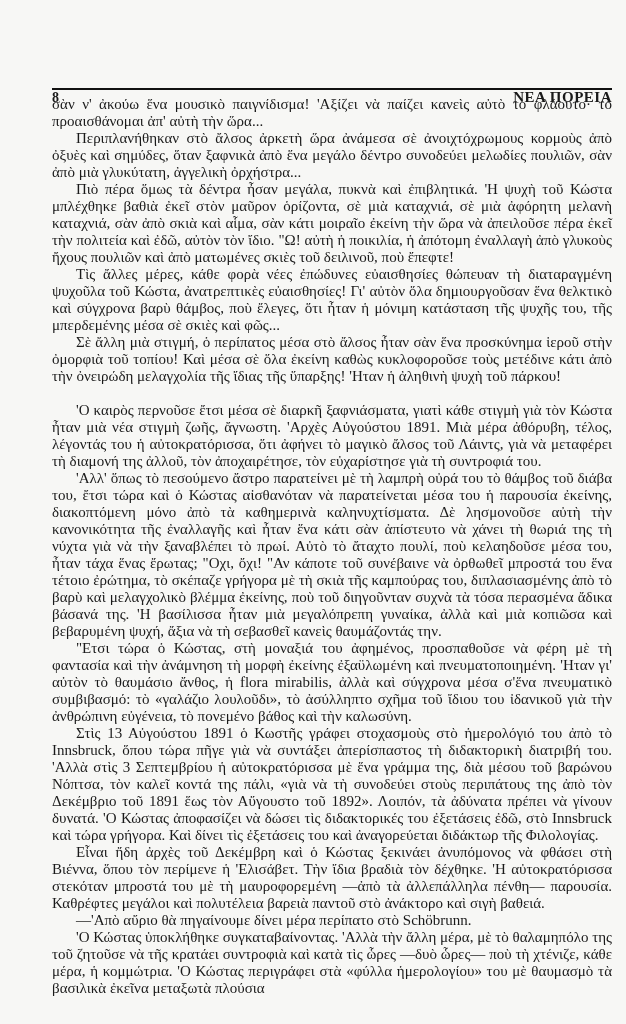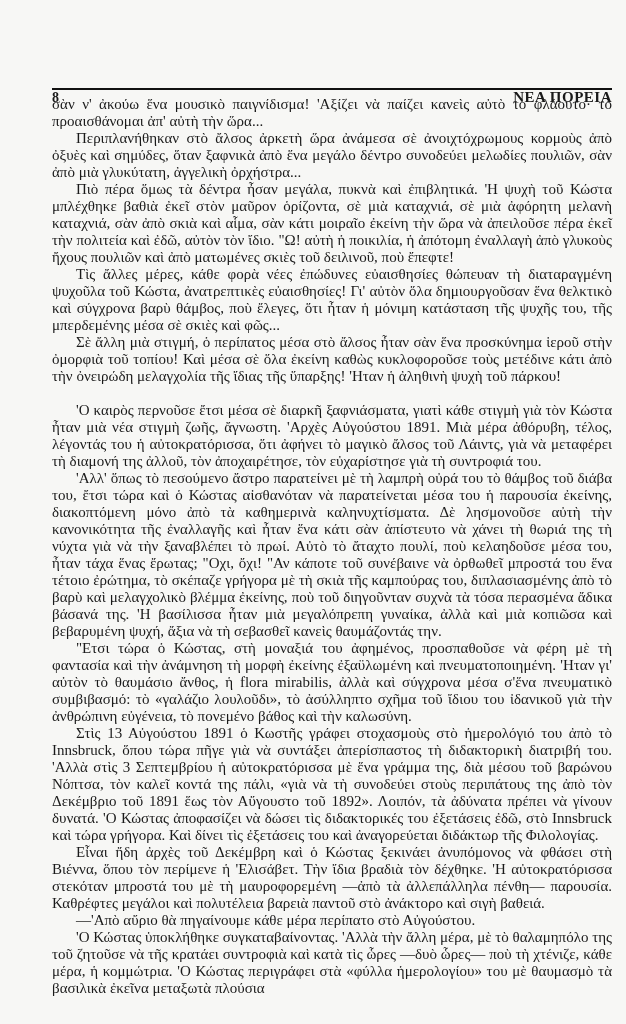--- a/index.html
+++ b/index.html
@@ -49,16 +49,16 @@
     <p class="para">Περιπλανήθηκαν στὸ ἄλσος ἀρκετὴ ὥρα ἀνάμεσα σὲ ἀνοιχτόχρωμους κορμοὺς ἀπὸ ὀξυὲς καὶ σημύδες, ὅταν ξαφνικὰ ἀπὸ ἕνα μεγάλο δέντρο συνοδεύει μελωδίες πουλιῶν, σὰν ἀπὸ μιὰ γλυκύτατη, ἀγγελικὴ ὀρχήστρα...</p>
     <p class="para">Πιὸ πέρα ὅμως τὰ δέντρα ἦσαν μεγάλα, πυκνὰ καὶ ἐπιβλητικά. 'Η ψυχὴ τοῦ Κώστα μπλέχθηκε βαθιὰ ἐκεῖ στὸν μαῦρον ὁρίζοντα, σὲ μιὰ καταχνιά, σὲ μιὰ ἀφόρητη μελανὴ καταχνιά, σὰν ἀπὸ σκιὰ καὶ αἷμα, σὰν κάτι μοιραῖο ἐκείνη τὴν ὥρα νὰ ἀπειλοῦσε πέρα ἐκεῖ τὴν πολιτεία καὶ ἐδῶ, αὐτὸν τὸν ἴδιο. "Ω! αὐτὴ ἡ ποικιλία, ἡ ἀπότομη ἐναλλαγὴ ἀπὸ γλυκοὺς ἤχους πουλιῶν καὶ ἀπὸ ματωμένες σκιὲς τοῦ δειλινοῦ, ποὺ ἔπεφτε!</p>
     <p class="para">Τὶς ἄλλες μέρες, κάθε φορὰ νέες ἐπώδυνες εὐαισθησίες θώπευαν τὴ διαταραγμένη ψυχοῦλα τοῦ Κώστα, ἀνατρεπτικὲς εὐαισθησίες! Γι' αὐτὸν ὅλα δημιουργοῦσαν ἕνα θελκτικὸ καὶ σύγχρονα βαρὺ θάμβος, ποὺ ἔλεγες, ὅτι ἦταν ἡ μόνιμη κατάσταση τῆς ψυχῆς του, τῆς μπερδεμένης μέσα σὲ σκιὲς καὶ φῶς...</p>
     <p class="para">Σὲ ἄλλη μιὰ στιγμή, ὁ περίπατος μέσα στὸ ἄλσος ἦταν σὰν ἕνα προσκύνημα ἱεροῦ στὴν ὀμορφιὰ τοῦ τοπίου! Καὶ μέσα σὲ ὅλα ἐκείνη καθὼς κυκλοφοροῦσε τοὺς μετέδινε κάτι ἀπὸ τὴν ὀνειρώδη μελαγχολία τῆς ἴδιας τῆς ὕπαρξης! 'Ηταν ἡ ἀληθινὴ ψυχὴ τοῦ πάρκου!</p>
     <div class="section-gap"></div>
     <p class="para">'Ο καιρὸς περνοῦσε ἔτσι μέσα σὲ διαρκῆ ξαφνιάσματα, γιατὶ κάθε στιγμὴ γιὰ τὸν Κώστα ἦταν μιὰ νέα στιγμὴ ζωῆς, ἄγνωστη. 'Αρχὲς Αὐγούστου 1891. Μιὰ μέρα ἀθόρυβη, τέλος, λέγοντάς του ἡ αὐτοκρατόρισσα, ὅτι ἀφήνει τὸ μαγικὸ ἄλσος τοῦ Λάιντς, γιὰ νὰ μεταφέρει τὴ διαμονή της ἀλλοῦ, τὸν ἀποχαιρέτησε, τὸν εὐχαρίστησε γιὰ τὴ συντροφιά του.</p>
     <p class="para">'Αλλ' ὅπως τὸ πεσούμενο ἄστρο παρατείνει μὲ τὴ λαμπρὴ οὐρά του τὸ θάμβος τοῦ διάβα του, ἔτσι τώρα καὶ ὁ Κώστας αἰσθανόταν νὰ παρατείνεται μέσα του ἡ παρουσία ἐκείνης, διακοπτόμενη μόνο ἀπὸ τὰ καθημερινὰ καληνυχτίσματα. Δὲ λησμονοῦσε αὐτὴ τὴν κανονικότητα τῆς ἐναλλαγῆς καὶ ἦταν ἕνα κάτι σὰν ἀπίστευτο νὰ χάνει τὴ θωριά της τὴ νύχτα γιὰ νὰ τὴν ξαναβλέπει τὸ πρωί. Αὐτὸ τὸ ἄταχτο πουλί, ποὺ κελαηδοῦσε μέσα του, ἦταν τάχα ἕνας ἔρωτας; "Οχι, ὄχι! "Αν κάποτε τοῦ συνέβαινε νὰ ὀρθωθεῖ μπροστά του ἕνα τέτοιο ἐρώτημα, τὸ σκέπαζε γρήγορα μὲ τὴ σκιὰ τῆς καμπούρας του, διπλασιασμένης ἀπὸ τὸ βαρὺ καὶ μελαγχολικὸ βλέμμα ἐκείνης, ποὺ τοῦ διηγοῦνταν συχνὰ τὰ τόσα περασμένα ἄδικα βάσανά της. 'Η βασίλισσα ἦταν μιὰ μεγαλόπρεπη γυναίκα, ἀλλὰ καὶ μιὰ κοπιῶσα καὶ βεβαρυμένη ψυχή, ἄξια νὰ τὴ σεβασθεῖ κανεὶς θαυμάζοντάς την.</p>
     <p class="para">"Ετσι τώρα ὁ Κώστας, στὴ μοναξιά του ἀφημένος, προσπαθοῦσε νὰ φέρη μὲ τὴ φαντασία καὶ τὴν ἀνάμνηση τὴ μορφὴ ἐκείνης ἐξαϋλωμένη καὶ πνευματοποιημένη. 'Ηταν γι' αὐτὸν τὸ θαυμάσιο ἄνθος, ἡ flora mirabilis, ἀλλὰ καὶ σύγχρονα μέσα σ'ἕνα πνευματικὸ συμβιβασμό: τὸ «γαλάζιο λουλοῦδι», τὸ ἀσύλληπτο σχῆμα τοῦ ἴδιου του ἰδανικοῦ γιὰ τὴν ἀνθρώπινη εὐγένεια, τὸ πονεμένο βάθος καὶ τὴν καλωσύνη.</p>
     <p class="para">Στὶς 13 Αὐγούστου 1891 ὁ Κωστῆς γράφει στοχασμοὺς στὸ ἡμερολόγιό του ἀπὸ τὸ Innsbruck, ὅπου τώρα πῆγε γιὰ νὰ συντάξει ἀπερίσπαστος τὴ διδακτορικὴ διατριβή του. 'Αλλὰ στὶς 3 Σεπτεμβρίου ἡ αὐτοκρατόρισσα μὲ ἕνα γράμμα της, διὰ μέσου τοῦ βαρώνου Νόπτσα, τὸν καλεῖ κοντά της πάλι, «γιὰ νὰ τὴ συνοδεύει στοὺς περιπάτους της ἀπὸ τὸν Δεκέμβριο τοῦ 1891 ἕως τὸν Αὔγουστο τοῦ 1892». Λοιπόν, τὰ ἀδύνατα πρέπει νὰ γίνουν δυνατά. 'Ο Κώστας ἀποφασίζει νὰ δώσει τὶς διδακτορικές του ἐξετάσεις ἐδῶ, στὸ Innsbruck καὶ τώρα γρήγορα. Καὶ δίνει τὶς ἐξετάσεις του καὶ ἀναγορεύεται διδάκτωρ τῆς Φιλολογίας.</p>
     <p class="para">Εἶναι ἤδη ἀρχὲς τοῦ Δεκέμβρη καὶ ὁ Κώστας ξεκινάει ἀνυπόμονος νὰ φθάσει στὴ Βιέννα, ὅπου τὸν περίμενε ἡ 'Ελισάβετ. Τὴν ἴδια βραδιὰ τὸν δέχθηκε. 'Η αὐτοκρατόρισσα στεκόταν μπροστά του μὲ τὴ μαυροφορεμένη —ἀπὸ τὰ ἀλλεπάλληλα πένθη— παρουσία. Καθρέφτες μεγάλοι καὶ πολυτέλεια βαρειὰ παντοῦ στὸ ἀνάκτορο καὶ σιγὴ βαθειά.</p>
-    <p class="para dialog">—'Απὸ αὔριο θὰ πηγαίνουμε κάθε μέρα περίπατο στὸ Αὐγούστου.</p>
+    <p class="para dialog">—'Απὸ αὔριο θὰ πηγαίνουμε δίνει μέρα περίπατο στὸ Schöbrunn.</p>
     <p class="para">'Ο Κώστας ὑποκλήθηκε συγκαταβαίνοντας. 'Αλλὰ τὴν ἄλλη μέρα, μὲ τὸ θαλαμηπόλο της τοῦ ζητοῦσε νὰ τῆς κρατάει συντροφιὰ καὶ κατὰ τὶς ὧρες —δυὸ ὧρες— ποὺ τὴ χτένιζε, κάθε μέρα, ἡ κομμώτρια. 'Ο Κώστας περιγράφει στὰ «φύλλα ἡμερολογίου» του μὲ θαυμασμὸ τὰ βασιλικὰ ἐκεῖνα μεταξωτὰ πλούσια</p>
   </div>
 </div>
 
 </body></html>

